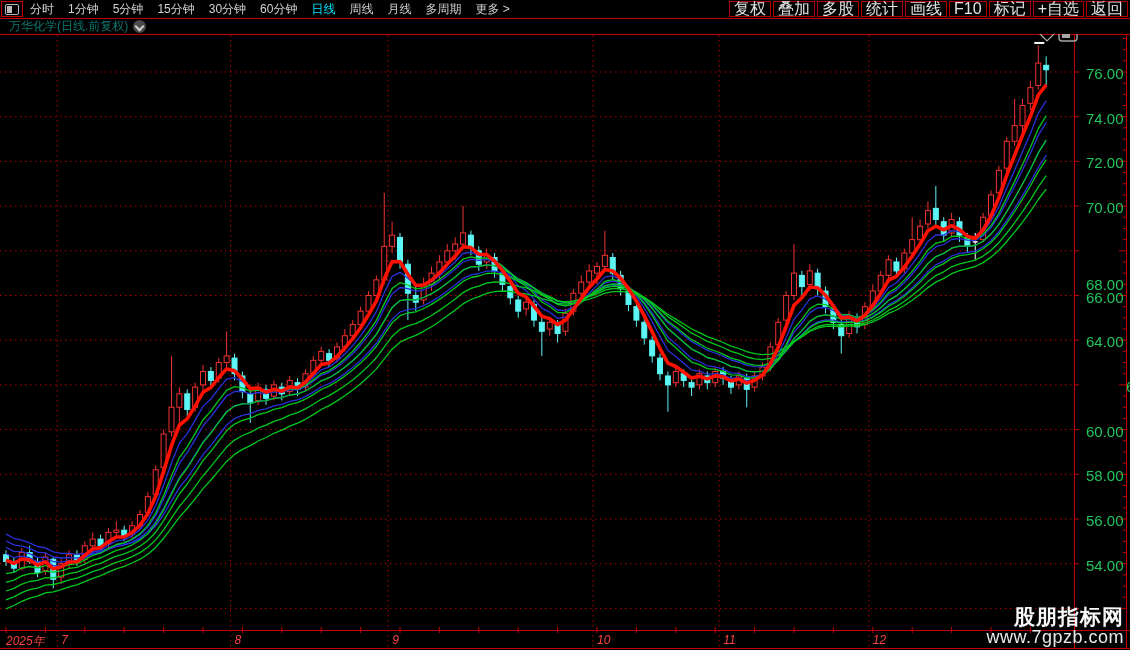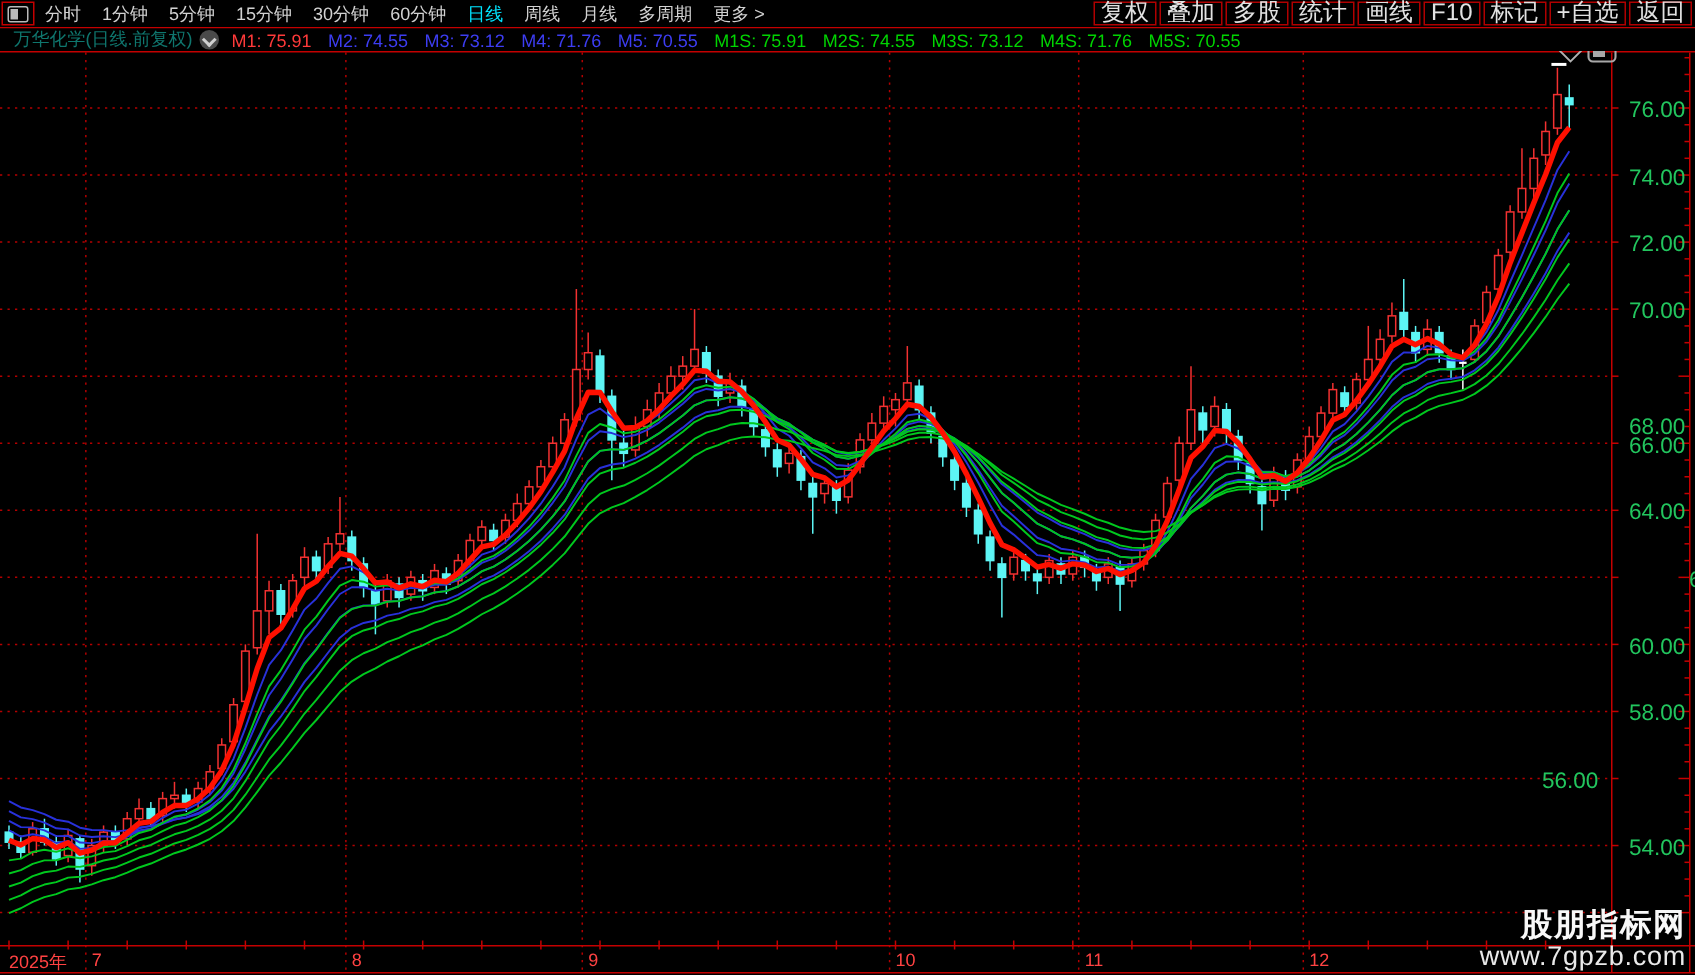--- a/index.html
+++ b/index.html
@@ -24,21 +24,21 @@
   .stock-title{color:#0f766e;margin-left:9px;white-space:nowrap;}
   .collapse{width:13px;height:13px;border-radius:50%;background:#4a4a4a;margin-left:5px;position:relative;flex:none;}
   .collapse::after{content:"";position:absolute;left:3px;top:3px;width:5px;height:5px;
                    border-left:2px solid #cfcfcf;border-bottom:2px solid #cfcfcf;transform:rotate(-45deg);}
   .legend{display:flex;align-items:center;margin-left:8px;}
   .legend span{margin-right:11px;white-space:nowrap;}
   
   #chart-svg{position:absolute;left:0;top:0;z-index:1;}
   .pricelabel{position:absolute;width:44px;text-align:left;color:#22c55e;font-size:15px;z-index:4;
               font-family:"Liberation Sans",sans-serif;}
-  .datelabel{position:absolute;color:#ff4242;font-size:12px;z-index:4;white-space:nowrap;}
+  .datelabel{position:absolute;color:#ff4242;font-size:12px;z-index:4;white-space:nowrap;font-style:italic;}
   
   .watermark{position:absolute;right:6px;bottom:3px;text-align:right;z-index:10;line-height:1.05;}
   .wm1{color:#f8f8f8;font-size:21px;font-weight:bold;letter-spacing:1px;}
   .wm2{color:#e9e9e9;font-size:18px;letter-spacing:0.5px;}
 </style>
 </head>
 <body>
 
 <div class="menubar">
   <div class="winbox">
@@ -66,32 +66,20 @@
       <span class="rbtn">F10</span>
       <span class="rbtn">标记</span>
       <span class="rbtn">+自选</span>
       <span class="rbtn">返回</span>
     </div>
 </div>
 
 <div class="titlerow">
   <span class="stock-title">万华化学(日线.前复权)</span>
   <span class="collapse"></span>
-  <span class="legend" id="ma-legend">
-      <span style="color: rgb(255, 58, 58);">M1: 75.91</span>
-      <span style="color: rgb(61, 61, 242);">M2: 74.55</span>
-      <span style="color: rgb(61, 61, 242);">M3: 73.12</span>
-      <span style="color: rgb(61, 61, 242);">M4: 71.76</span>
-      <span style="color: rgb(61, 61, 242);">M5: 70.55</span>
-      <span style="color: rgb(0, 212, 0);">M1S: 75.91</span>
-      <span style="color: rgb(0, 212, 0);">M2S: 74.55</span>
-      <span style="color: rgb(0, 212, 0);">M3S: 73.12</span>
-      <span style="color: rgb(0, 212, 0);">M4S: 71.76</span>
-      <span style="color: rgb(0, 212, 0);">M5S: 70.55</span>
-    </span>
 </div>
 
 <svg id="chart-svg" width="1130" height="650">
     <g>
       <line x1="0" y1="608.4000000000001" x2="1074" y2="608.4000000000001" stroke="#b40000" stroke-width="1" stroke-dasharray="1.5 3.5"></line>
       <line x1="0" y1="563.7" x2="1074" y2="563.7" stroke="#b40000" stroke-width="1" stroke-dasharray="1.5 3.5"></line>
       <line x1="0" y1="519" x2="1074" y2="519" stroke="#b40000" stroke-width="1" stroke-dasharray="1.5 3.5"></line>
       <line x1="0" y1="474.3" x2="1074" y2="474.3" stroke="#b40000" stroke-width="1" stroke-dasharray="1.5 3.5"></line>
       <line x1="0" y1="429.6" x2="1074" y2="429.6" stroke="#b40000" stroke-width="1" stroke-dasharray="1.5 3.5"></line>
       <line x1="0" y1="384.90000000000003" x2="1074" y2="384.90000000000003" stroke="#b40000" stroke-width="1" stroke-dasharray="1.5 3.5"></line>
@@ -502,21 +490,21 @@
     <div class="pricelabel" style="left: 1086px; top: 65px;">76.00</div>
     <div class="pricelabel" style="left: 1086px; top: 109.7px;">74.00</div>
     <div class="pricelabel" style="left: 1086px; top: 154.4px;">72.00</div>
     <div class="pricelabel" style="left: 1086px; top: 199.1px;">70.00</div>
     <div class="pricelabel" style="left: 1086px; top: 243.8px; margin-top: 32px;">68.00</div>
     <div class="pricelabel" style="left: 1086px; top: 288.5px;">66.00</div>
     <div class="pricelabel" style="left: 1086px; top: 333.2px;">64.00</div>
     <div class="pricelabel" style="left: 1126px; top: 377.9px;">62.00</div>
     <div class="pricelabel" style="left: 1086px; top: 422.6px;">60.00</div>
     <div class="pricelabel" style="left: 1086px; top: 467.3px;">58.00</div>
-    <div class="pricelabel" style="left: 1028px; top: 512px;">56.00</div>
+    <div class="pricelabel" style="left: 1086px; top: 512px;">56.00</div>
     <div class="pricelabel" style="left: 1086px; top: 556.7px;">54.00</div>
   </div>
 <div id="date-labels">
     <div class="datelabel" style="left: 6px; top: 633px;">2025年</div>
     <div class="datelabel" style="left: 61.22px; top: 633px;">7</div>
     <div class="datelabel" style="left: 234.58px; top: 633px;">8</div>
     <div class="datelabel" style="left: 392.18px; top: 633px;">9</div>
     <div class="datelabel" style="left: 597.06px; top: 633px;">10</div>
     <div class="datelabel" style="left: 723.14px; top: 633px;">11</div>
     <div class="datelabel" style="left: 872.86px; top: 633px;">12</div>

